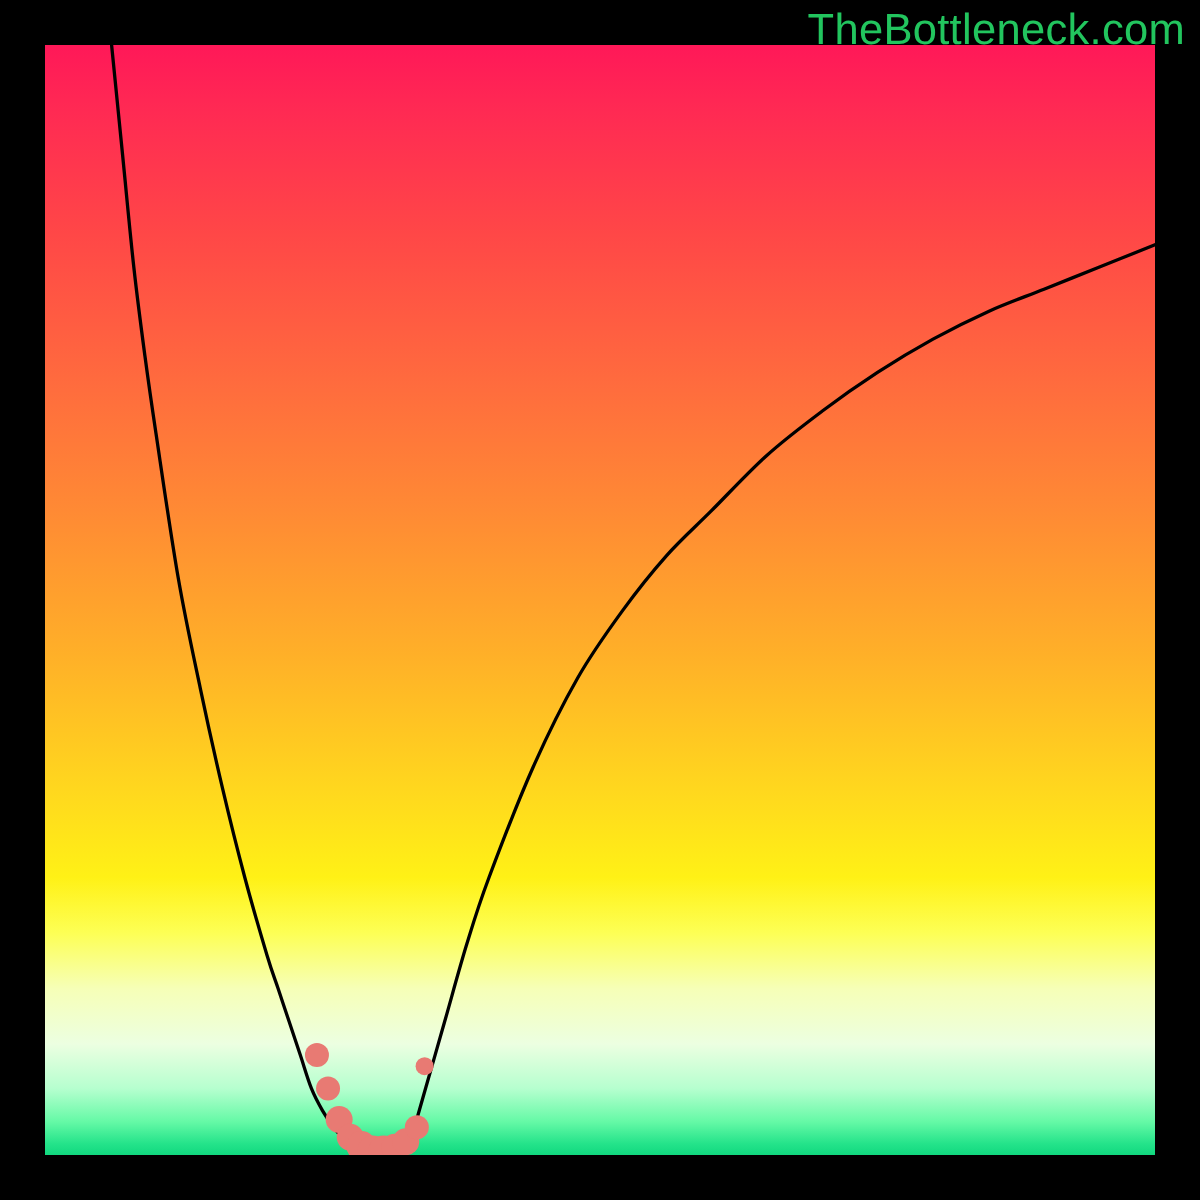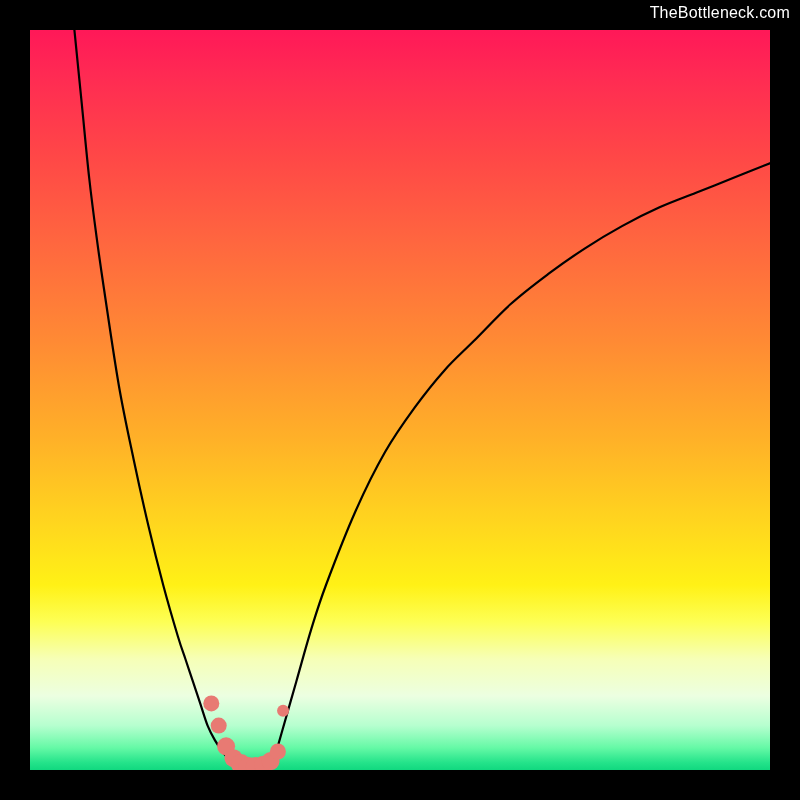--- a/index.html
+++ b/index.html
@@ -14,22 +14,22 @@
   .frame {
     position: relative;
     width: 800px;
     height: 800px;
     background: #000;
   }
   .watermark {
     position: absolute;
     top: 4px;
     right: 10px;
-    color: #ffffff;
-    font-size: 16px;
+    color: #22c55e;
+    font-size: 29px;
     font-weight: 500;
     letter-spacing: 0.2px;
     z-index: 10;
   }
   .plot {
     position: absolute;
     left: 30px;
     top: 30px;
     width: 740px;
     height: 740px;

